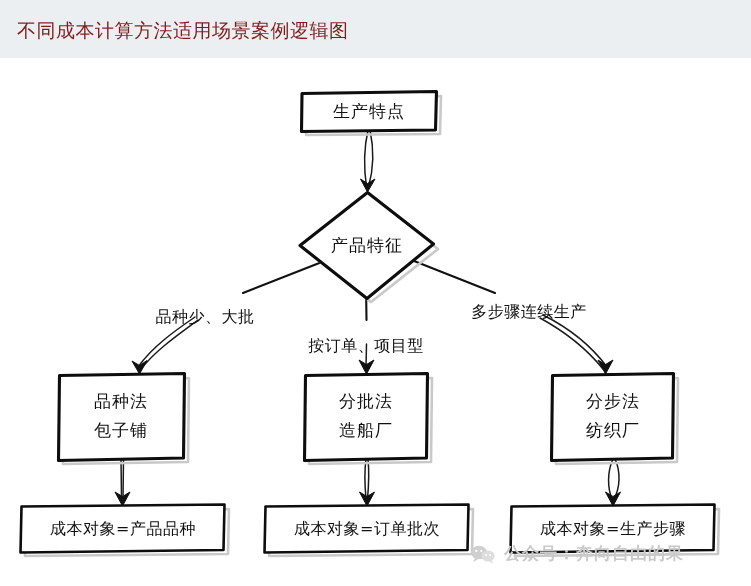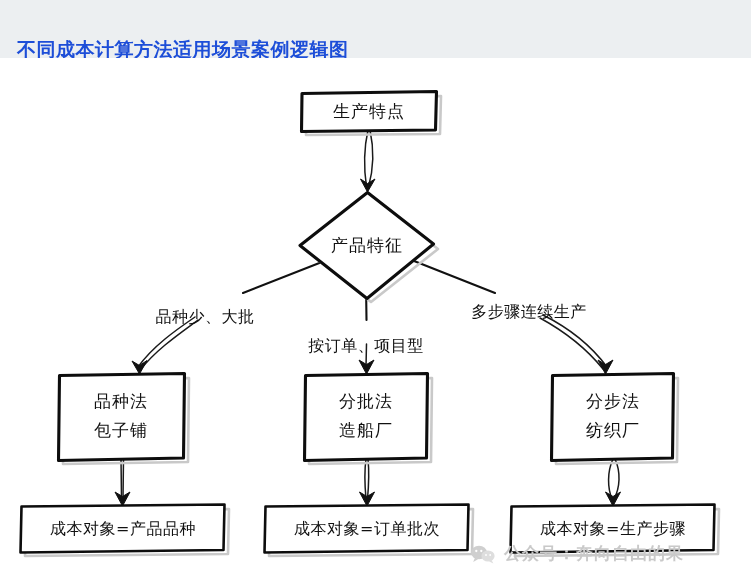--- a/index.html
+++ b/index.html
@@ -26,25 +26,24 @@
     height: 58px;
     background: #eceff1;
     box-sizing: border-box;
   }
   #header-title {
     position: absolute;
     left: 17px;
     top: 18px;
     font-family: "DejaVu Sans", sans-serif;
     font-size: 19px;
-    font-weight: bold;
+    font-weight: normal;
     letter-spacing: 0.5px;
-    color: #1d4ed8;
+    color: #7f1d1d;
     white-space: nowrap;
-    margin-top: 19px;
   }
   
   #canvas {
     position: absolute;
     left: 0;
     top: 58px;
     width: 751px;
     height: 528px;
     background: #ffffff;
     text-align: center;

